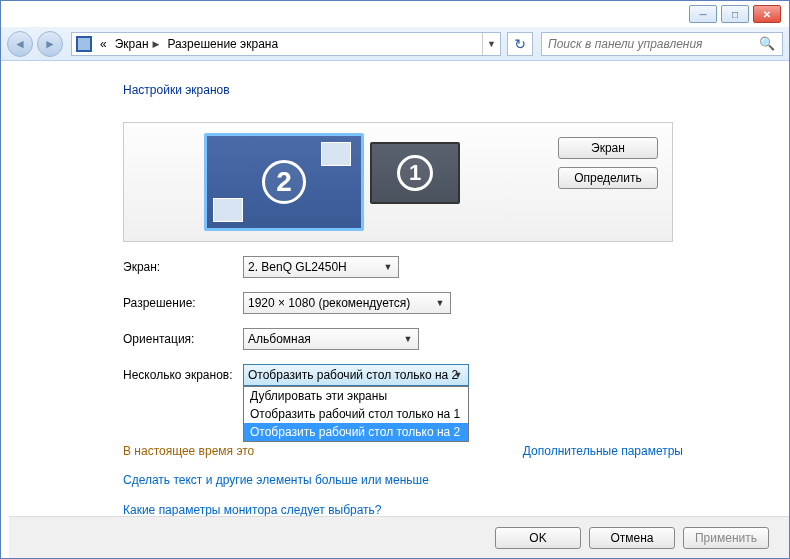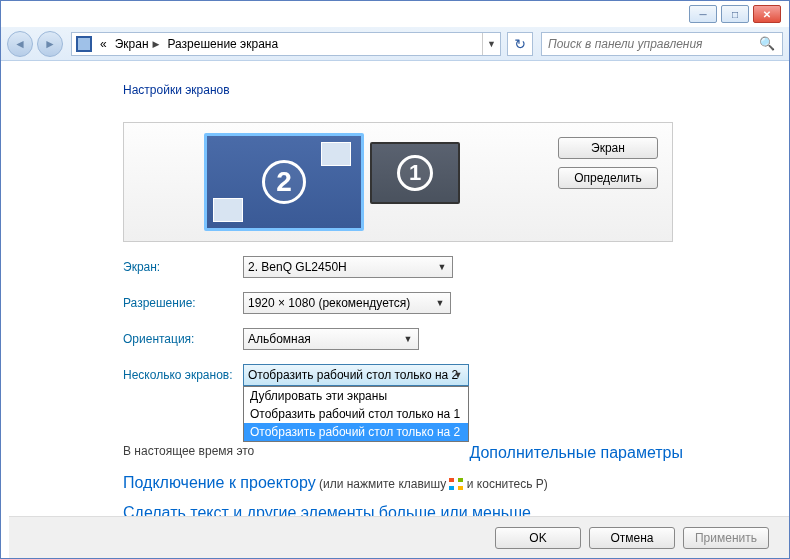--- a/index.html
+++ b/index.html
@@ -36,33 +36,33 @@
 .moncircle { width:44px; height:44px; border-radius:50%; border:3px solid #fff; background:rgba(255,255,255,0.06); display:flex; align-items:center; justify-content:center; color:#fff; font-size:28px; font-weight:bold;}
 .monitor.m1 .moncircle { width:36px; height:36px; font-size:22px;}
 .wallthumb { position:absolute; width:30px; height:24px; background:#d8e4f2; border:1px solid #fff;}
 .wallthumb.t1 { top:6px; right:10px;}
 .wallthumb.t2 { bottom:6px; left:6px;}
 .sidebtns { position:absolute; right:14px; top:14px; display:flex; flex-direction:column; gap:8px;}
 .winbutton { width:100px; height:22px; font-size:12px; border:1px solid #888; border-radius:3px; background:linear-gradient(#fdfdfd,#e6e6e6); cursor:default;}
 
 
 .formrow { display:flex; align-items:center; margin-top:14px; font-size:12px;}
-.formrow .lbl { width:120px; color:#0369a1;}
+.formrow .lbl { width:120px; color:#000000;}
 .combo { height:22px; border:1px solid #888; background:linear-gradient(#fdfdfd,#eee); font-size:12px; padding:0 4px; display:flex; align-items:center; position:relative;}
 .combo .drop { position:absolute; right:2px; top:2px; width:16px; height:16px; display:flex; align-items:center; justify-content:center; font-size:9px; color:#333;}
 .combo.selected { border:1px solid #3c7fb1; background:linear-gradient(#eaf6fd,#c4e5f6);}
 
 
 .ddlist { position:absolute; border:1px solid #767676; background:#fff; font-size:12px; z-index:10;}
 .ddlist .opt { padding:2px 6px; white-space:nowrap;}
 .ddlist .opt.hl { background:#3399ff; color:#fff;}
 
 
-.linktext { color:#0066cc; font-size:16px; cursor:pointer;}
-.plaintext { color:#404040; font-size:12px;}
+.linktext { color:#0066cc; font-size:12px; cursor:pointer;}
+.plaintext { color:#a16207; font-size:12px;}
 
 
 .bottombar { position:absolute; left:8px; right:0; bottom:0; height:42px; background:#f0f0f0; border-top:1px solid #ddd; display:flex; align-items:center; justify-content:flex-end; padding-right:20px; gap:8px;}
 .bottombar button { width:86px; height:22px; font-size:12px; border:1px solid #888; border-radius:3px; background:linear-gradient(#fdfdfd,#e6e6e6);}
 .bottombar button.disabled { color:#888;}
 
 .winkey { display:inline-block; width:14px; height:12px; vertical-align:middle; position:relative;}
 .winkey span{ position:absolute; width:5px; height:4px;}
 .winkey .a{top:0;left:0;background:#f25022;} .winkey .b{top:0;right:0;background:#7fba00;} .winkey .c{bottom:0;left:0;background:#00a4ef;} .winkey .d{bottom:0;right:0;background:#ffb900;}
 </style>
@@ -108,21 +108,21 @@
       <div class="moncircle">1</div>
     </div>
     <div class="sidebtns">
       <button class="winbutton">Экран</button>
       <button class="winbutton">Определить</button>
     </div>
   </div>
 
   <div class="formrow">
     <span class="lbl">Экран:</span>
-    <div class="combo" style="width:210px;">
+    <div class="combo" style="width:156px;">
       <span>2. BenQ GL2450H</span>
       <span class="drop">▼</span>
     </div>
   </div>
 
   <div class="formrow">
     <span class="lbl">Разрешение:</span>
     <div class="combo" style="width:208px;">
       <span>1920 × 1080 (рекомендуется)</span>
       <span class="drop">▼</span>
@@ -148,23 +148,20 @@
       <div class="opt">Отобразить рабочий стол только на 1</div>
       <div class="opt hl">Отобразить рабочий стол только на 2</div>
     </div>
   </div>
 
   <div style="margin-top:58px; width:560px; display:flex; justify-content:space-between;">
     <span class="plaintext">В настоящее время это</span>
     <span class="linktext">Дополнительные параметры</span>
   </div>
 
-  <div style="margin-top:12px;">
-    <span class="linktext">Подключение к проектору</span><span class="plaintext"> (или нажмите клавишу </span><span class="winkey"><span class="a"></span><span class="b"></span><span class="c"></span><span class="d"></span></span><span class="plaintext"> и коснитесь P)</span>
-  </div>
 
   <div style="margin-top:12px;">
     <span class="linktext">Сделать текст и другие элементы больше или меньше</span>
   </div>
 
   <div style="margin-top:12px;">
     <span class="linktext">Какие параметры монитора следует выбрать?</span>
   </div>
 </div>
 

